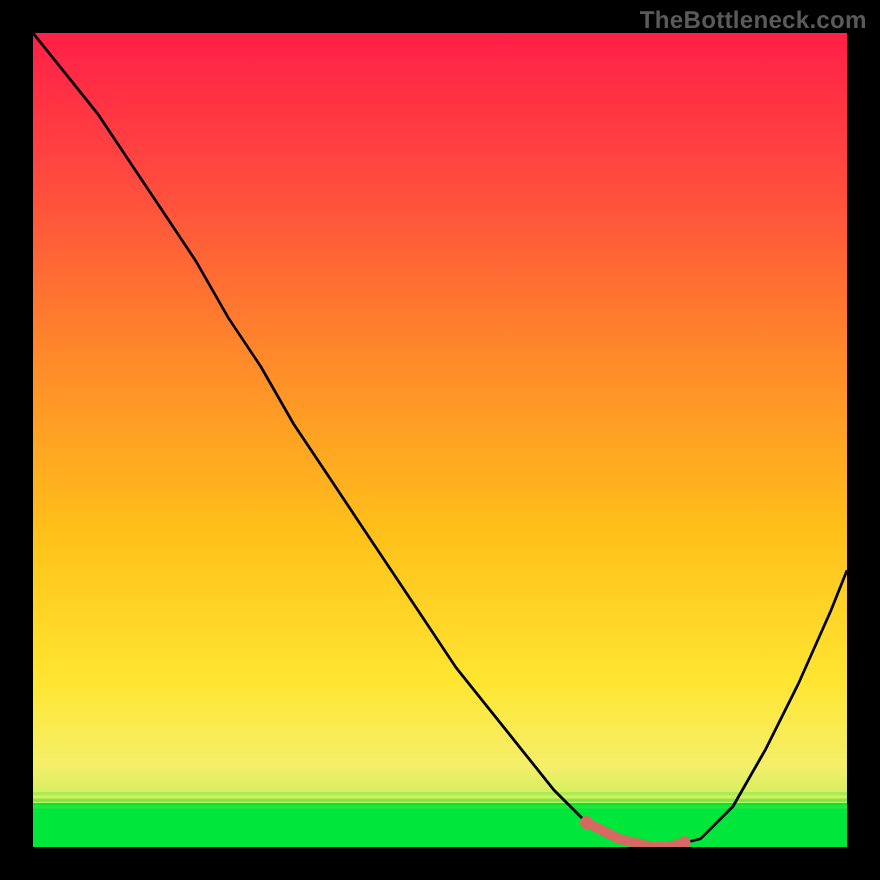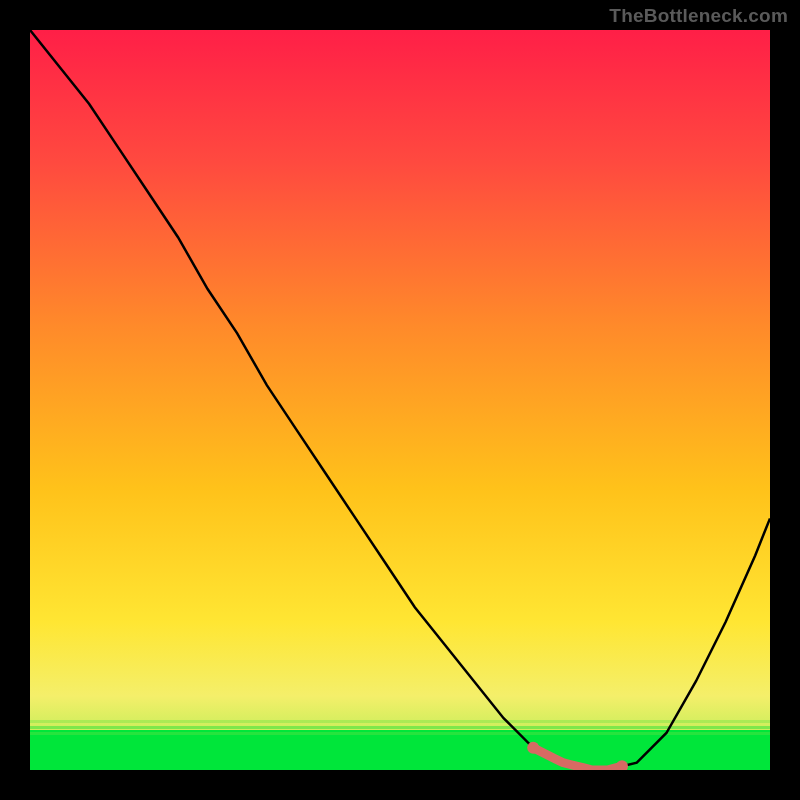--- a/index.html
+++ b/index.html
@@ -9,21 +9,21 @@
     width: 800px;
     height: 800px;
     position: relative;
     font-family: Arial, sans-serif;
   }
   .watermark {
     position: absolute;
     top: 5px;
     right: 12px;
     color: #5a5a5a;
-    font-size: 19px;
+    font-size: 22px;
     font-weight: bold;
     letter-spacing: 0.2px;
   }
   .plot {
     position: absolute;
     top: 30px;
     left: 30px;
     width: 740px;
     height: 740px;
   }

